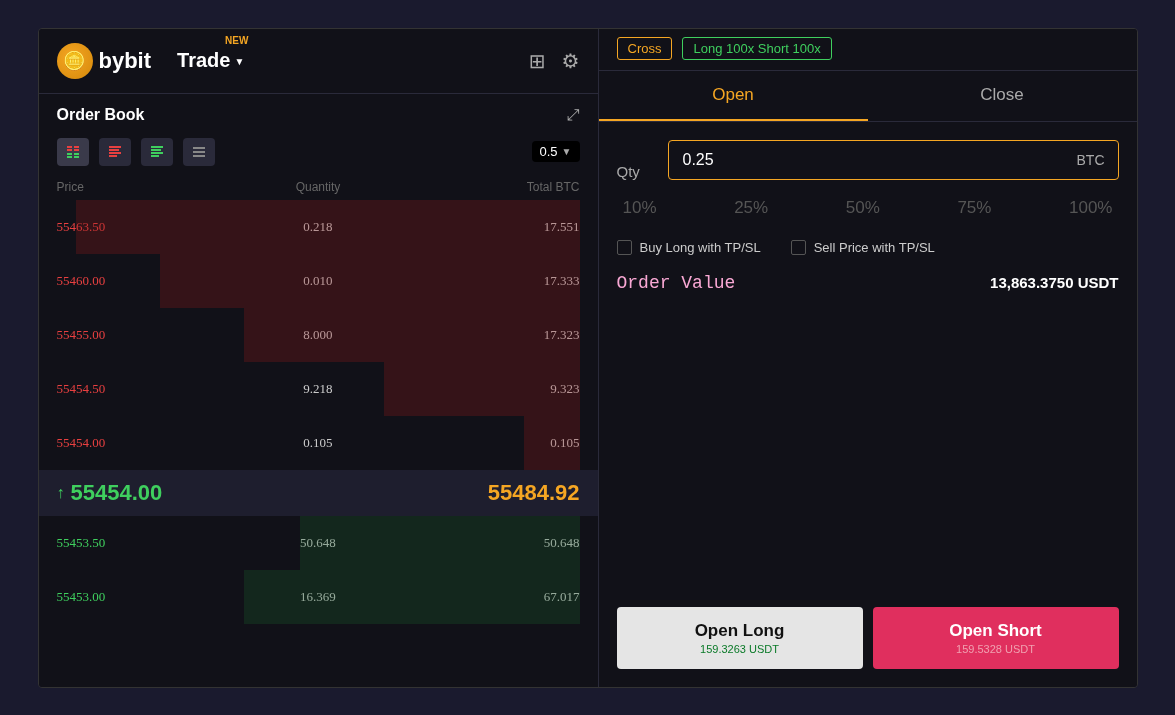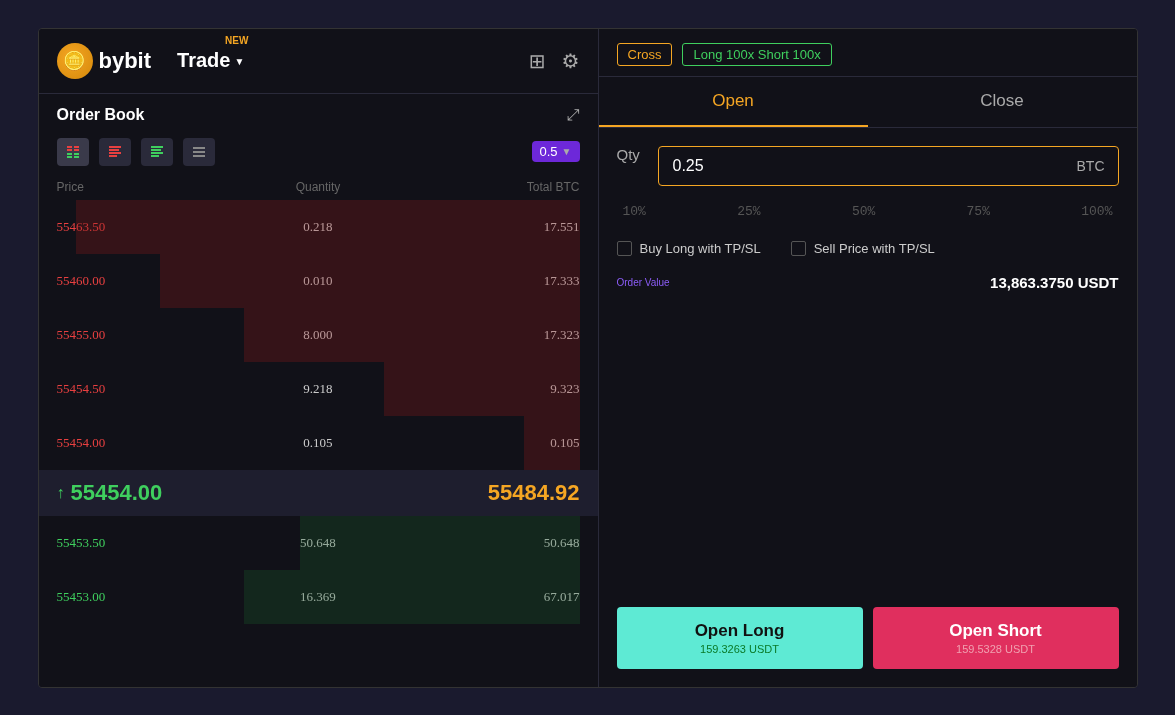--- a/index.html
+++ b/index.html
@@ -146,21 +146,21 @@
       align-items: center;
       justify-content: center;
     }
     .view-icon-btn:first-child {
       background: #3a3a4a;
     }
     .interval-selector {
       display: flex;
       align-items: center;
       gap: 4px;
-      background: #6d28d9;
+      background: #000000;
       border-radius: 4px;
       padding: 3px 8px;
       cursor: pointer;
     }
     .interval-value {
       color: #fff;
       font-size: 13px;
     }
     .interval-arrow {
       color: #aaa;
@@ -252,21 +252,21 @@
       flex: 1;
       background: #111118;
       display: flex;
       flex-direction: column;
       padding: 0;
     }
     .right-top-bar {
       display: flex;
       align-items: center;
       gap: 10px;
-      padding: 14px 18px 10px;
+      padding: 8px 18px 10px;
       border-bottom: 1px solid #2a2a3a;
     }
     .cross-badge {
       background: none;
       border: 1px solid #f5a623;
       border-radius: 3px;
       color: #f5a623;
       font-size: 13px;
       padding: 3px 10px;
       cursor: pointer;
@@ -318,22 +318,22 @@
       background: #2a2a3a;
       color: #f5a623;
     }
 
     .form-area {
       padding: 18px 18px 0;
       flex: 1;
     }
     .qty-row {
       display: flex;
-      align-items: flex-start;
-      gap: 1px;
+      align-items: flex-end;
+      gap: 11px;
       margin-bottom: 14px;
     }
     .qty-label {
       color: #aaa;
       font-size: 15px;
       min-width: 40px;
     }
     .qty-input-wrapper {
       flex: 1;
       position: relative;
@@ -359,24 +359,23 @@
 
     .percent-row {
       display: flex;
       justify-content: space-between;
       margin-bottom: 18px;
     }
     .pct-btn {
       background: none;
       border: none;
       color: #555;
-      font-size: 13px;
+      font-size: 17px;
       cursor: pointer;
       padding: 4px 6px;
-      font-family: Liberation Mono, monospace;
     }
 
     .checkbox-row {
       display: flex;
       align-items: center;
       gap: 30px;
       margin-bottom: 18px;
     }
     .checkbox-item {
       display: flex;
@@ -397,37 +396,38 @@
       font-size: 13px;
     }
 
     .order-value-row {
       display: flex;
       justify-content: space-between;
       align-items: center;
       margin-bottom: 20px;
     }
     .order-value-label {
-      color: #8b5cf6;
-      font-size: 10px;
+      color: #f9a8d4;
+      font-size: 18px;
+      font-family: Liberation Mono, monospace;
     }
     .order-value-amount {
       color: #fff;
       font-size: 15px;
       font-weight: bold;
     }
 
     .action-buttons {
       display: flex;
       gap: 10px;
       padding: 0 18px 18px;
     }
     .open-long-btn {
       flex: 1;
-      background: #5eead4;
+      background: #e5e5e5;
       border: none;
       border-radius: 4px;
       color: #111;
       cursor: pointer;
       padding: 14px 0;
       display: flex;
       flex-direction: column;
       align-items: center;
       gap: 2px;
     }

